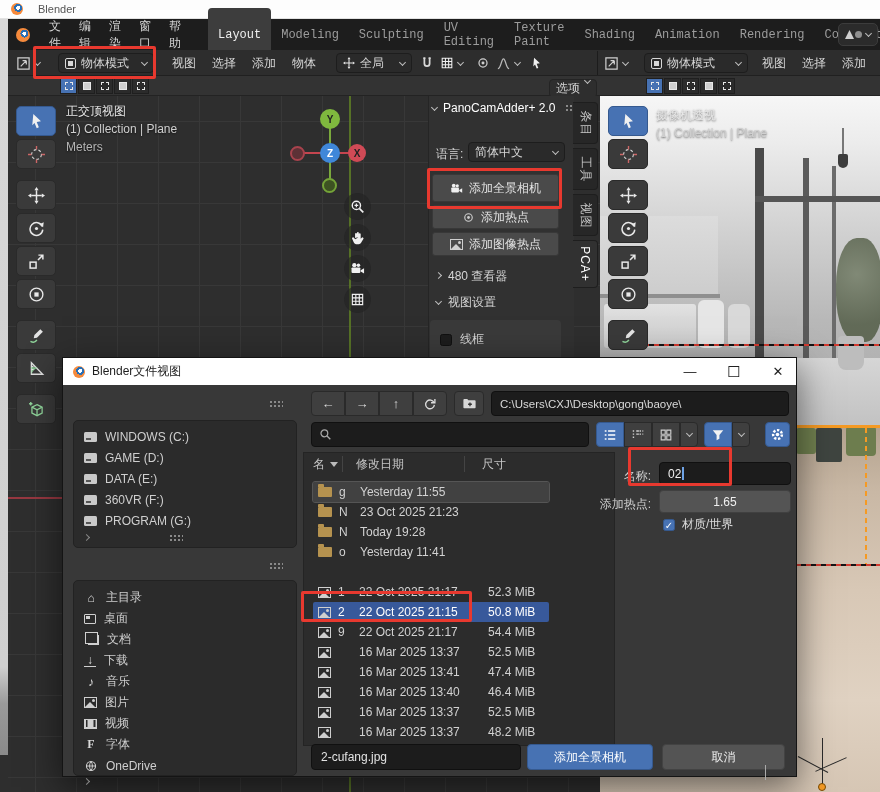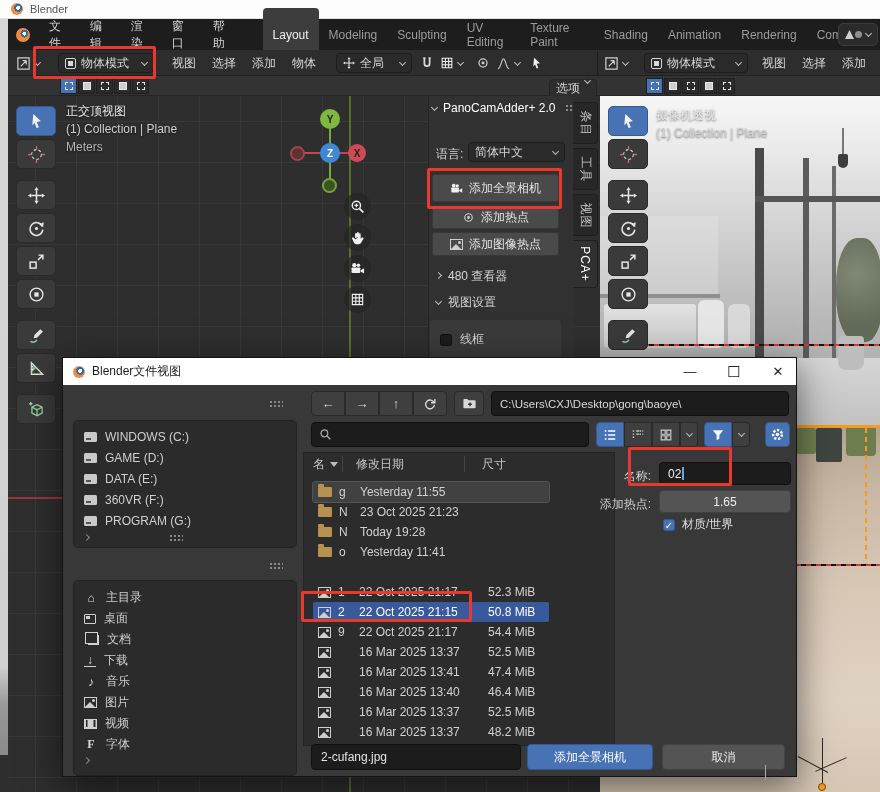--- a/index.html
+++ b/index.html
@@ -3,28 +3,28 @@
 <meta charset="utf-8">
 <style>
   html,body{margin:0;padding:0;background:#111;}
   #stage{position:relative;width:880px;height:792px;overflow:hidden;
     font-family:"Liberation Sans","DejaVu Sans",sans-serif;font-size:12px;color:#d8d8d8;
     background:#2e2e2e;}
   #stage *{box-sizing:border-box;}
   .abs{position:absolute;}
   
   .strip-left{left:0;top:19px;width:8px;height:736px;background:linear-gradient(#d8d8d8,#cfcfcf 88%,#9a9a9a 93%,#8a8a8a);}
-  .os-bar{left:0;top:0;width:880px;height:19px;background:#fdfdfd;border-bottom:1px solid #e2e2e2;display:flex;align-items:center;gap:7px;padding-left:11px;color:#555;font-size:11px;}
+  .os-bar{left:0;top:0;width:880px;height:19px;background:#fdfdfd;border-bottom:1px solid #e2e2e2;display:flex;align-items:center;gap:15px;padding-left:11px;color:#555;font-size:11px;}
   .blender-logo{width:12px;height:12px;border-radius:50%;background:radial-gradient(circle at 60% 40%,#fff 0 2px,#2a6fb5 2px 4px,#f58a3c 4px);flex:0 0 auto;}
   
   .menubar{left:8px;top:19px;width:872px;height:31px;background:#1d1d1d;display:flex;align-items:center;}
   .menubar .blender-logo{margin:0 10px 0 8px;width:14px;height:14px;}
   .menu-item{padding:4px 9px;color:#d3d3d3;}
   .ws-tabs{display:flex;align-items:center;margin-left:18px;}
-  .ws-tab{padding:20px 10px;color:#9c9c9c;}
+  .ws-tab{padding:20px 10px;color:#9c9c9c;font-family:Liberation Mono, monospace;}
   .ws-tab.active{background:#3d3d3d;color:#f0f0f0;border-radius:4px 4px 0 0;}
   .scene-widget{position:absolute;right:2px;top:4px;height:23px;background:#2b2b2b;border:1px solid #3c3c3c;border-radius:5px;display:flex;align-items:center;gap:4px;padding:0 6px;}
   .mini-shape1{width:9px;height:9px;background:#cfcfcf;clip-path:polygon(50% 0,100% 100%,0 100%);}
   .mini-shape2{width:7px;height:7px;border-radius:50%;background:#8f8f8f;margin-left:-3px;}
   
   .row2{left:8px;top:50px;width:872px;height:26px;background:#2d2d2d;border-bottom:1px solid #202020;}
   .row3{left:8px;top:76px;width:872px;height:20px;background:#333;border-bottom:1px solid #232323;}
   .hdr-el{position:absolute;top:53px;height:20px;display:flex;align-items:center;gap:4px;color:#d6d6d6;}
   .dd{background:#2a2a2a;border:1px solid #1d1d1d;border-radius:4px;height:20px;display:flex;align-items:center;gap:5px;padding:0 6px;}
   .chev{width:5px;height:5px;border-right:1.4px solid #bdbdbd;border-bottom:1.4px solid #bdbdbd;transform:rotate(45deg);margin-top:-2px;flex:0 0 auto;}
@@ -763,20 +763,26 @@
           <span>图片</span>
         </div>
       <div class="sitem">
           <span class="ico-film"></span>
           <span>视频</span>
         </div>
       <div class="sitem">
           <span class="gl" style="font-family:'Liberation Serif',serif;font-weight:bold">F</span>
           <span>字体</span>
         </div>
+      <div class="sitem">
+          <svg width="14" height="14">
+            <use href="#s-globe"></use>
+          </svg>
+          <span>OneDrive</span>
+        </div>
       <div class="sitem" style="height:12px">
           <span class="chev right" style="border-color:#888"></span>
         </div>
     </div>
 
     <div class="flist"></div>
     <div class="fcols">
       <span>名</span>
       <span class="sort-tri"></span>
       <span style="margin-left:18px">修改日期</span>

